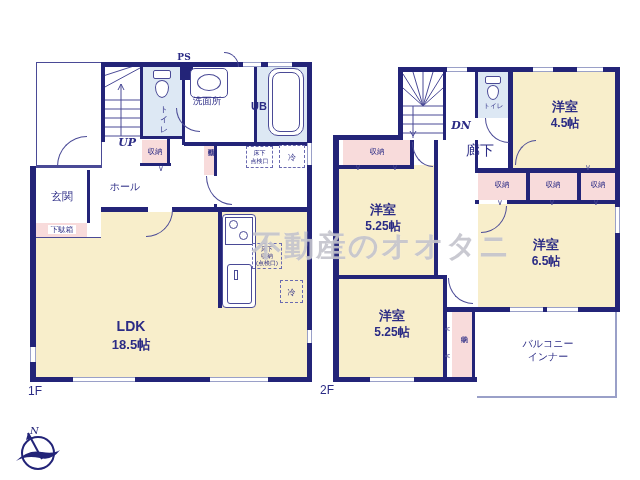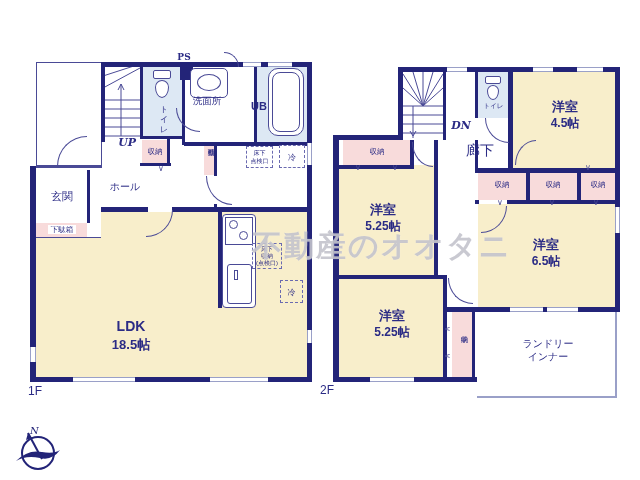--- a/index.html
+++ b/index.html
@@ -233,21 +233,21 @@
     <span>洋室</span><br><span style="font-size:12px;text-align:center;">6.5帖</span>
   </div>
   <div class="lbl" style="left:361px;top:308px;width:62px;font-size:13px;font-weight:bold;">
     <span>洋室</span><br><span style="font-size:12px;">5.25帖</span>
   </div>
   <div class="lbl" style="left:491px;top:180px;width:22px;font-size:7.5px;">収納</div>
   <div class="lbl" style="left:542px;top:180px;width:22px;font-size:7.5px;">収納</div>
   <div class="lbl" style="left:587px;top:180px;width:22px;font-size:7.5px;">収納</div>
   <div class="vlbl" style="left:459px;top:330px;font-size:7px;letter-spacing:0;">収納</div>
   <div class="lbl" style="left:515px;top:338px;width:66px;font-size:10px;">
-    <span>ランドリー</span><br><span>インナー</span>
+    <span>バルコニー</span><br><span>インナー</span>
   </div>
   <div class="lbl" style="left:320px;top:383px;width:26px;font-size:12px;text-align:left;">2F</div>
   <span class="mark" style="left:355px;top:164px;">∨</span>
   <span class="mark" style="left:392px;top:164px;">∨</span>
   <span class="mark" style="left:497px;top:199px;">∨</span>
   <span class="mark" style="left:549px;top:199px;">∨</span>
   <span class="mark" style="left:593px;top:199px;">∨</span>
   <span class="mark" style="left:585px;top:164px;">∨</span>
   <span class="mark" style="left:444px;top:325px;transform:rotate(90deg);">∨</span>
   <span class="mark" style="left:444px;top:352px;transform:rotate(90deg);">∨</span>

